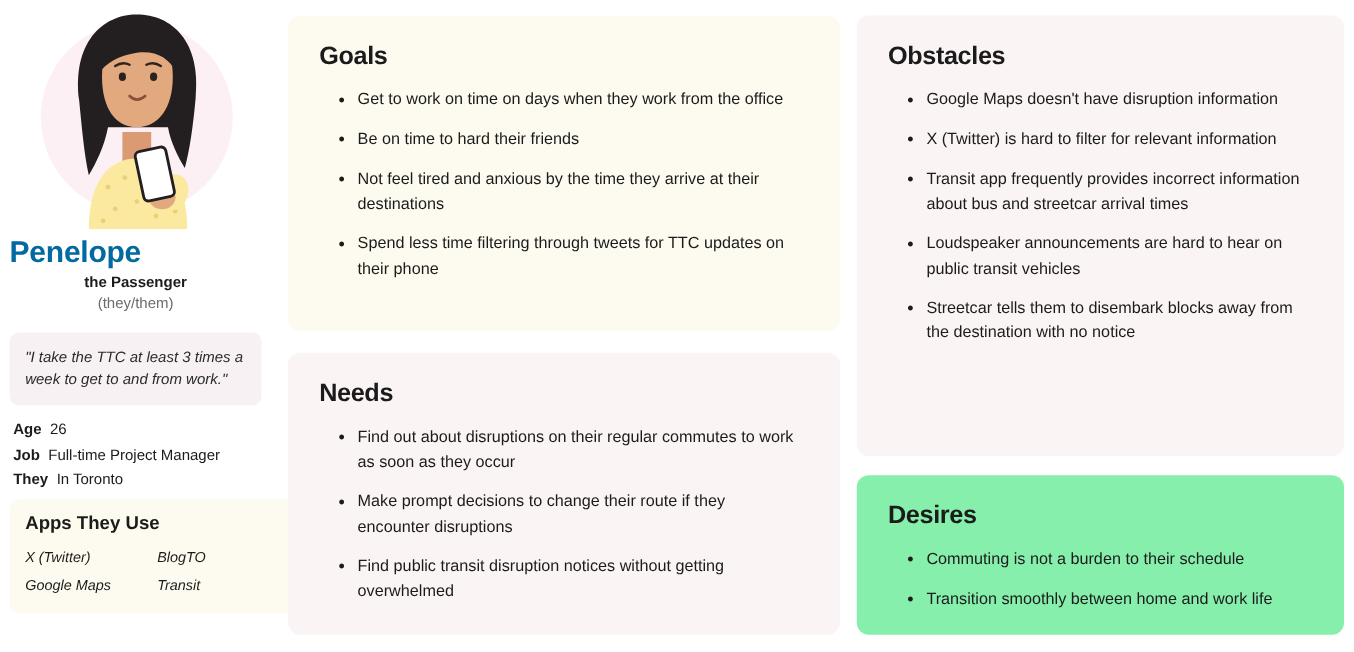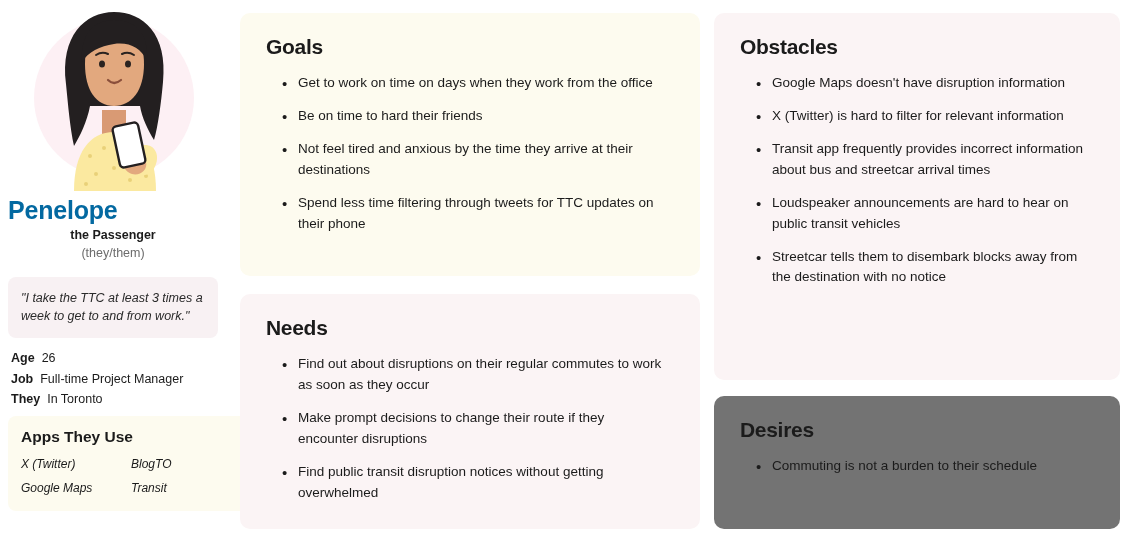--- a/index.html
+++ b/index.html
@@ -162,21 +162,21 @@
     background: #fbf4f5;
     padding: 22px 26px 0 26px;
   }
   #card-obstacles {
     left: 714px; top: 13px; width: 406px; height: 367px;
     background: #fbf4f5;
     padding: 22px 24px 0 26px;
   }
   #card-desires {
     left: 714px; top: 396px; width: 406px; height: 133px;
-    background: #737373;
+    background: #86efac;
     padding: 22px 24px 0 26px;
   }
 </style>
 </head>
 <body>
 
 <div id="page">
 
   <div class="left-col">
 
@@ -283,16 +283,17 @@
       <li>Transit app frequently provides incorrect information about bus and streetcar arrival times</li>
       <li>Loudspeaker announcements are hard to hear on public transit vehicles</li>
       <li>Streetcar tells them to disembark blocks away from the destination with no notice</li>
     </ul>
   </div>
 
   <div class="card" id="card-desires">
     <h2 class="card-title">Desires</h2>
     <ul>
       <li>Commuting is not a burden to their schedule</li>
+      <li>Transition smoothly between home and work life</li>
     </ul>
   </div>
 
 </div>
 
 </body></html>

